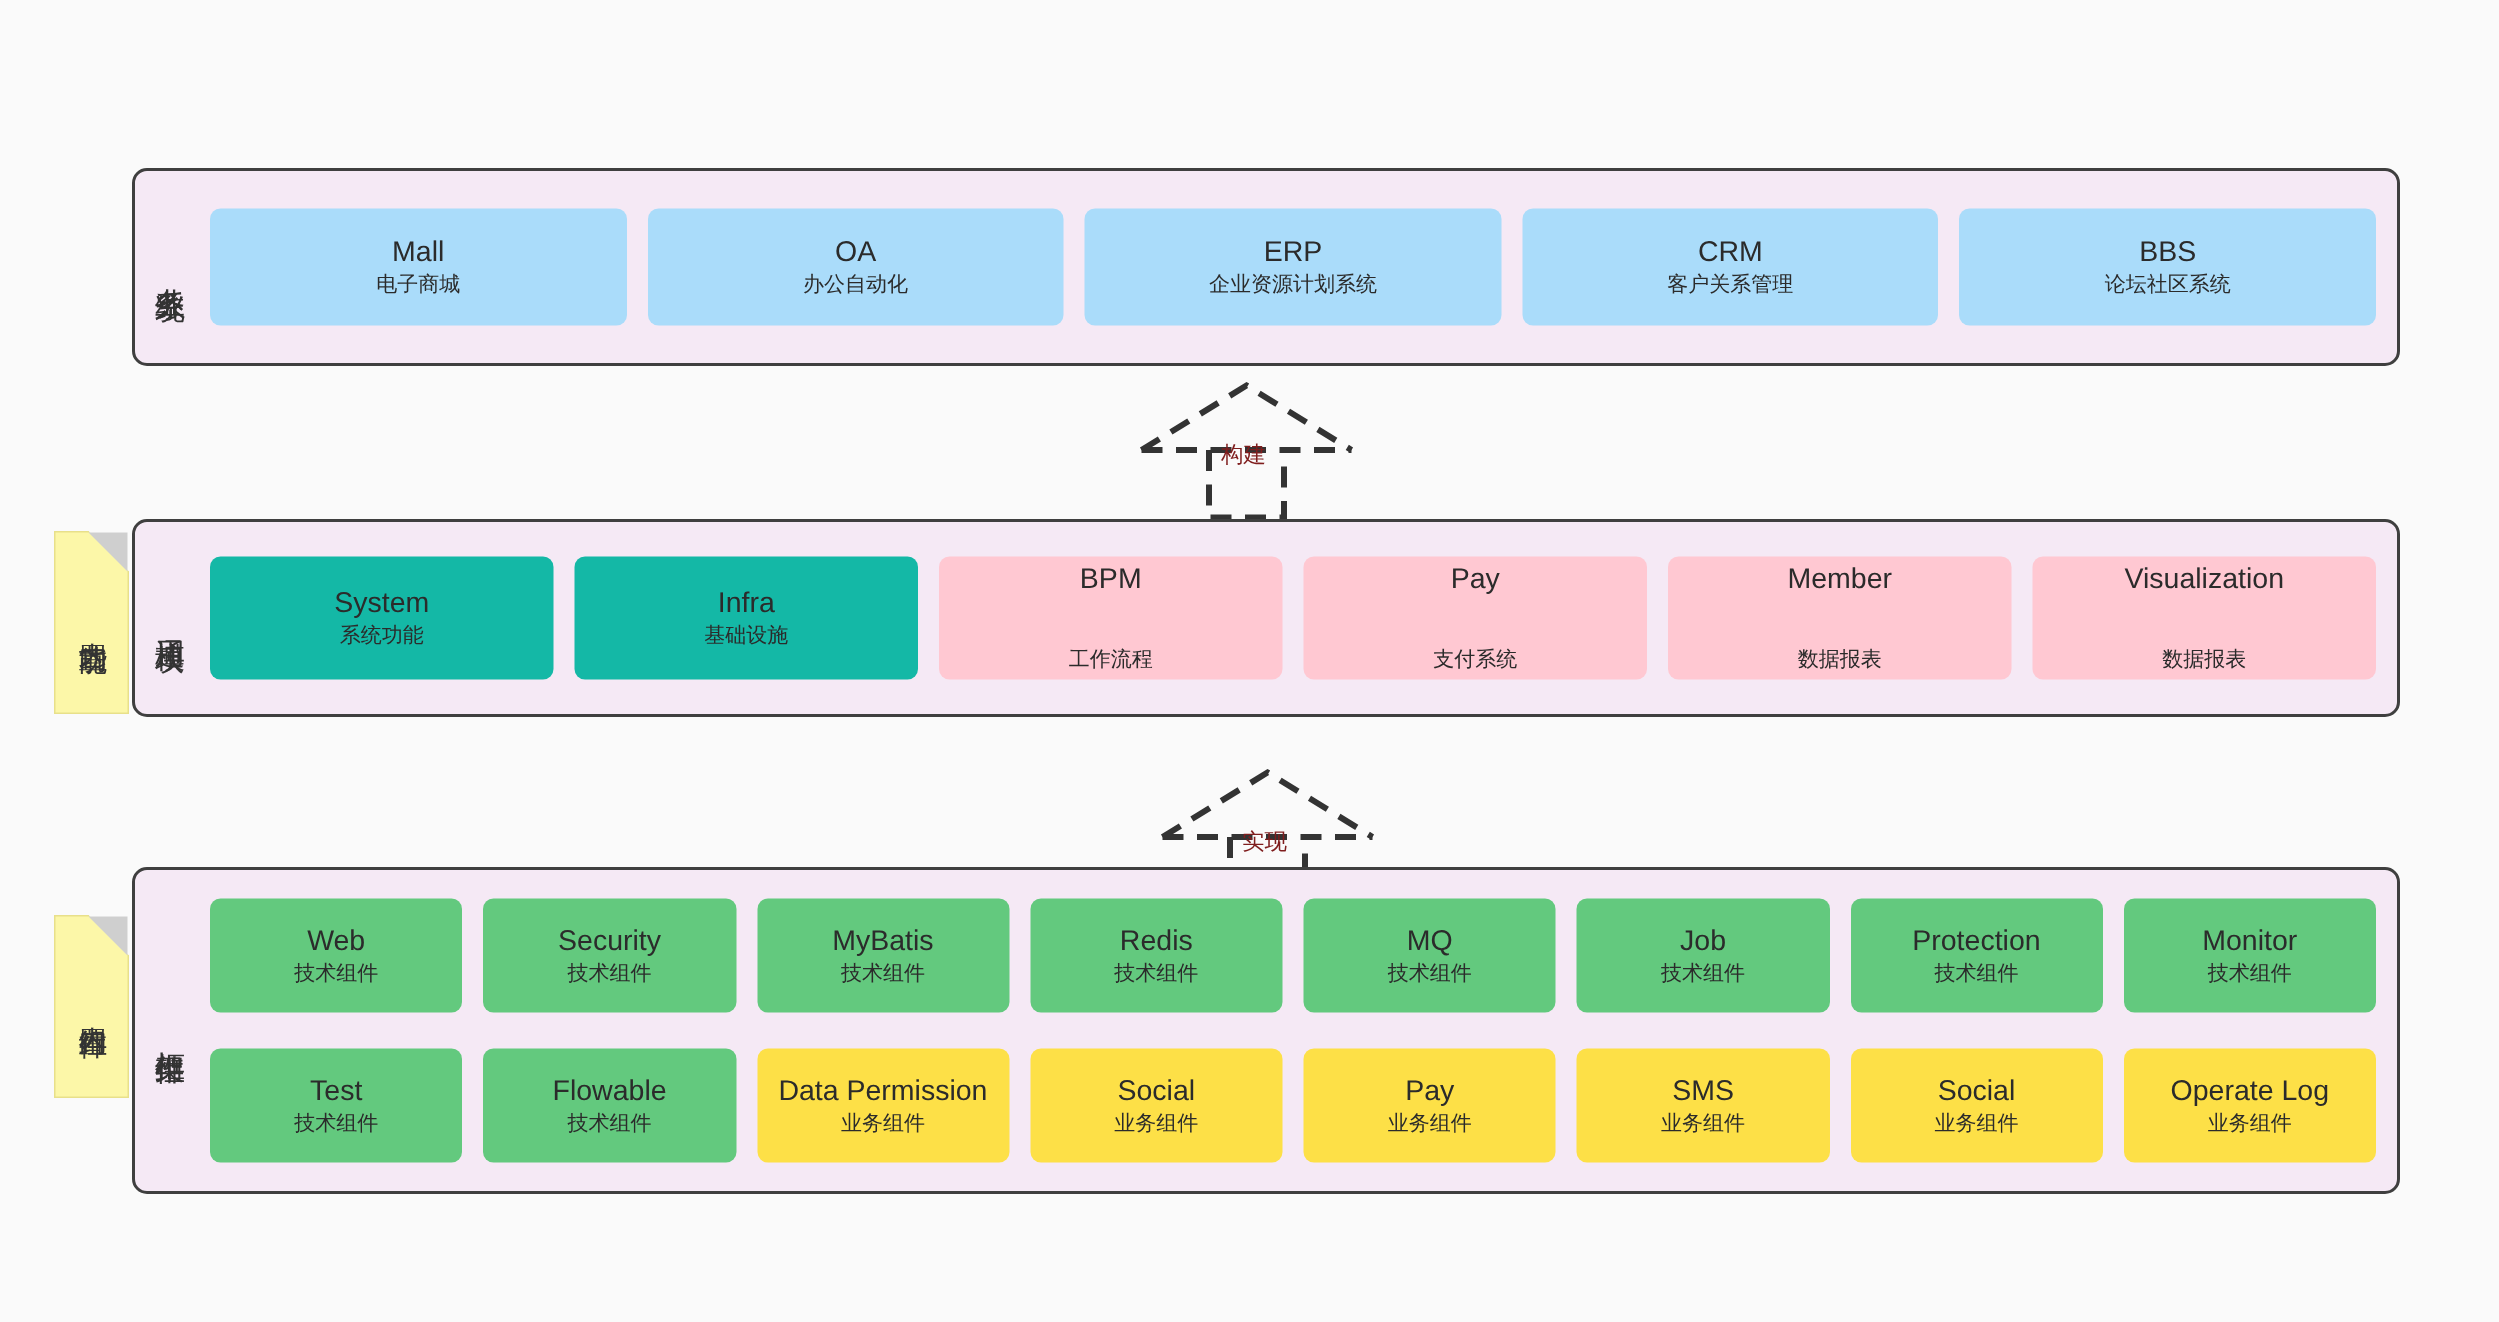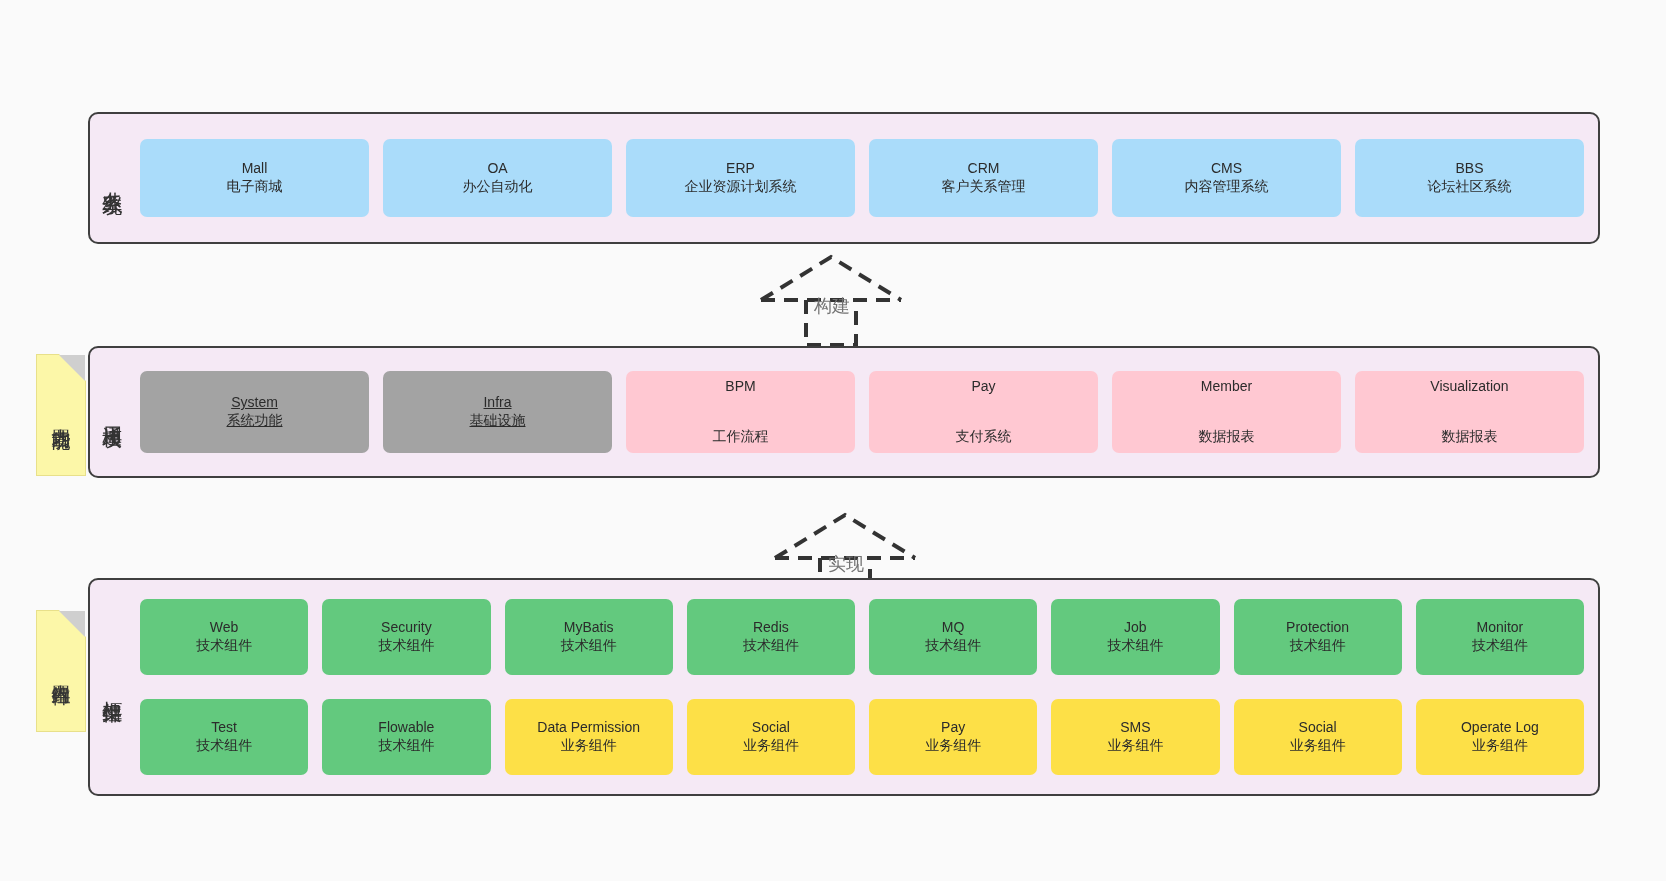--- a/index.html
+++ b/index.html
@@ -54,24 +54,24 @@
     border-radius: 7px;
     display: flex;
     flex-direction: column;
     align-items: center;
     justify-content: center;
     color: #2b2b2b;
     line-height: 1.28;
     text-align: center;
     padding: 6px 4px;
   }
-  .card .t1 { font-size: 14px; }
+  .card .t1 { font-size: 19px; }
   .card .t2 { font-size: 14px; }
   .card.blue   { background: #aadcfa; height: 78px; }
-  .card.red    { background: #a3a3a3; height: 82px; text-decoration: underline; }
+  .card.red    { background: #14b8a6; height: 82px; }
   .card.pink   { background: #ffc8d2; height: 82px; gap: 32px; }
   .card.green  { background: #63c97e; height: 76px; }
   .card.lgreen { background: #fde047; height: 76px; }
 
   
   .note {
     position: absolute;
     background: #fcf7a8;
     border: 1px solid #e8e08a;
     display: flex;
@@ -99,22 +99,22 @@
     width: 27px; height: 27px;
     background: #fafafa;
     clip-path: polygon(0 0, 100% 0, 100% 100%);
   }
 
   
   .conn { position: absolute; }
   .conn svg { display: block; overflow: visible; }
   .conn-label {
     position: absolute;
-    font-size: 18px;
-    color: #737373;
+    font-size: 15px;
+    color: #7f1d1d;
     background: transparent;
     white-space: nowrap;
   }
 </style>
 </head>
 <body>
 
 <div id="stage">
 
   <div class="layer" id="layer-business" style="left:88px; top:112px; width:1512px; height:132px;">
@@ -128,24 +128,20 @@
         <span class="t1">OA</span>
         <span class="t2">办公自动化</span>
       </div>
       <div class="card blue">
         <span class="t1">ERP</span>
         <span class="t2">企业资源计划系统</span>
       </div>
       <div class="card blue">
         <span class="t1">CRM</span>
         <span class="t2">客户关系管理</span>
-      </div>
-      <div class="card blue">
-        <span class="t1">CMS</span>
-        <span class="t2">内容管理系统</span>
       </div>
       <div class="card blue">
         <span class="t1">BBS</span>
         <span class="t2">论坛社区系统</span>
       </div>
     </div>
   </div>
 
   <div class="conn" style="left:756px; top:252px; width:150px; height:96px;">
     <svg width="150" height="96" viewBox="0 0 150 96" fill="none">

